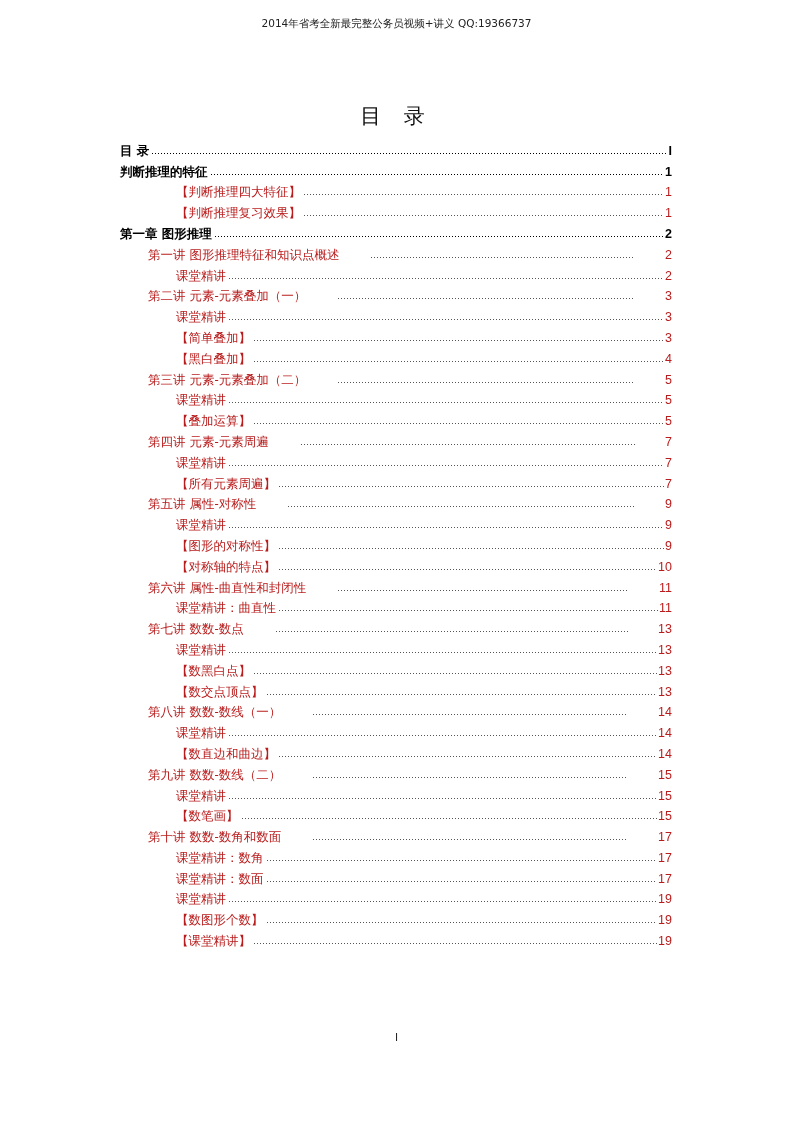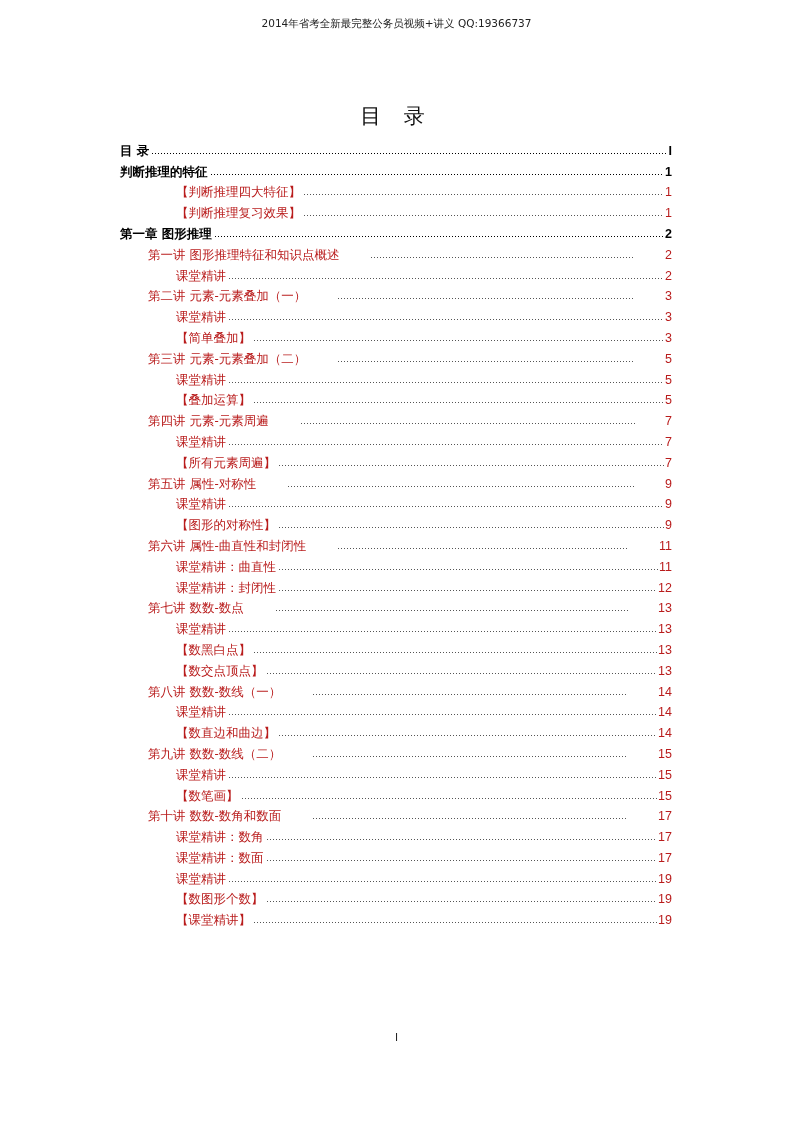--- a/index.html
+++ b/index.html
@@ -95,20 +95,25 @@
     <div class="toc-row lvl-2">
       <span class="label">课堂精讲</span>
       <span class="leader"></span>
       <span class="page">3</span>
     </div>
     <div class="toc-row lvl-2">
       <span class="label">【简单叠加】</span>
       <span class="leader"></span>
       <span class="page">3</span>
     </div>
+    <div class="toc-row lvl-2">
+      <span class="label">【黑白叠加】</span>
+      <span class="leader"></span>
+      <span class="page">4</span>
+    </div>
     <div class="toc-row lvl-1">
       <span class="label">第三讲 元素-元素叠加（二）</span>
       <span class="leader"></span>
       <span class="page">5</span>
     </div>
     <div class="toc-row lvl-2">
       <span class="label">课堂精讲</span>
       <span class="leader"></span>
       <span class="page">5</span>
     </div>
@@ -140,35 +145,35 @@
     <div class="toc-row lvl-2">
       <span class="label">课堂精讲</span>
       <span class="leader"></span>
       <span class="page">9</span>
     </div>
     <div class="toc-row lvl-2">
       <span class="label">【图形的对称性】</span>
       <span class="leader"></span>
       <span class="page">9</span>
     </div>
+    <div class="toc-row lvl-2">
+      <span class="label">【对称轴的特点】</span>
+      <span class="leader"></span>
+      <span class="page">10</span>
+    </div>
     <div class="toc-row lvl-1">
       <span class="label">第六讲 属性-曲直性和封闭性</span>
       <span class="leader"></span>
       <span class="page">11</span>
     </div>
     <div class="toc-row lvl-2">
       <span class="label">课堂精讲：曲直性</span>
       <span class="leader"></span>
       <span class="page">11</span>
     </div>
-    <div class="toc-row lvl-2">
-      <span class="label">课堂精讲：封闭性</span>
-      <span class="leader"></span>
-      <span class="page">12</span>
-    </div>
     <div class="toc-row lvl-1">
       <span class="label">第七讲 数数-数点</span>
       <span class="leader"></span>
       <span class="page">13</span>
     </div>
     <div class="toc-row lvl-2">
       <span class="label">课堂精讲</span>
       <span class="leader"></span>
       <span class="page">13</span>
     </div>

